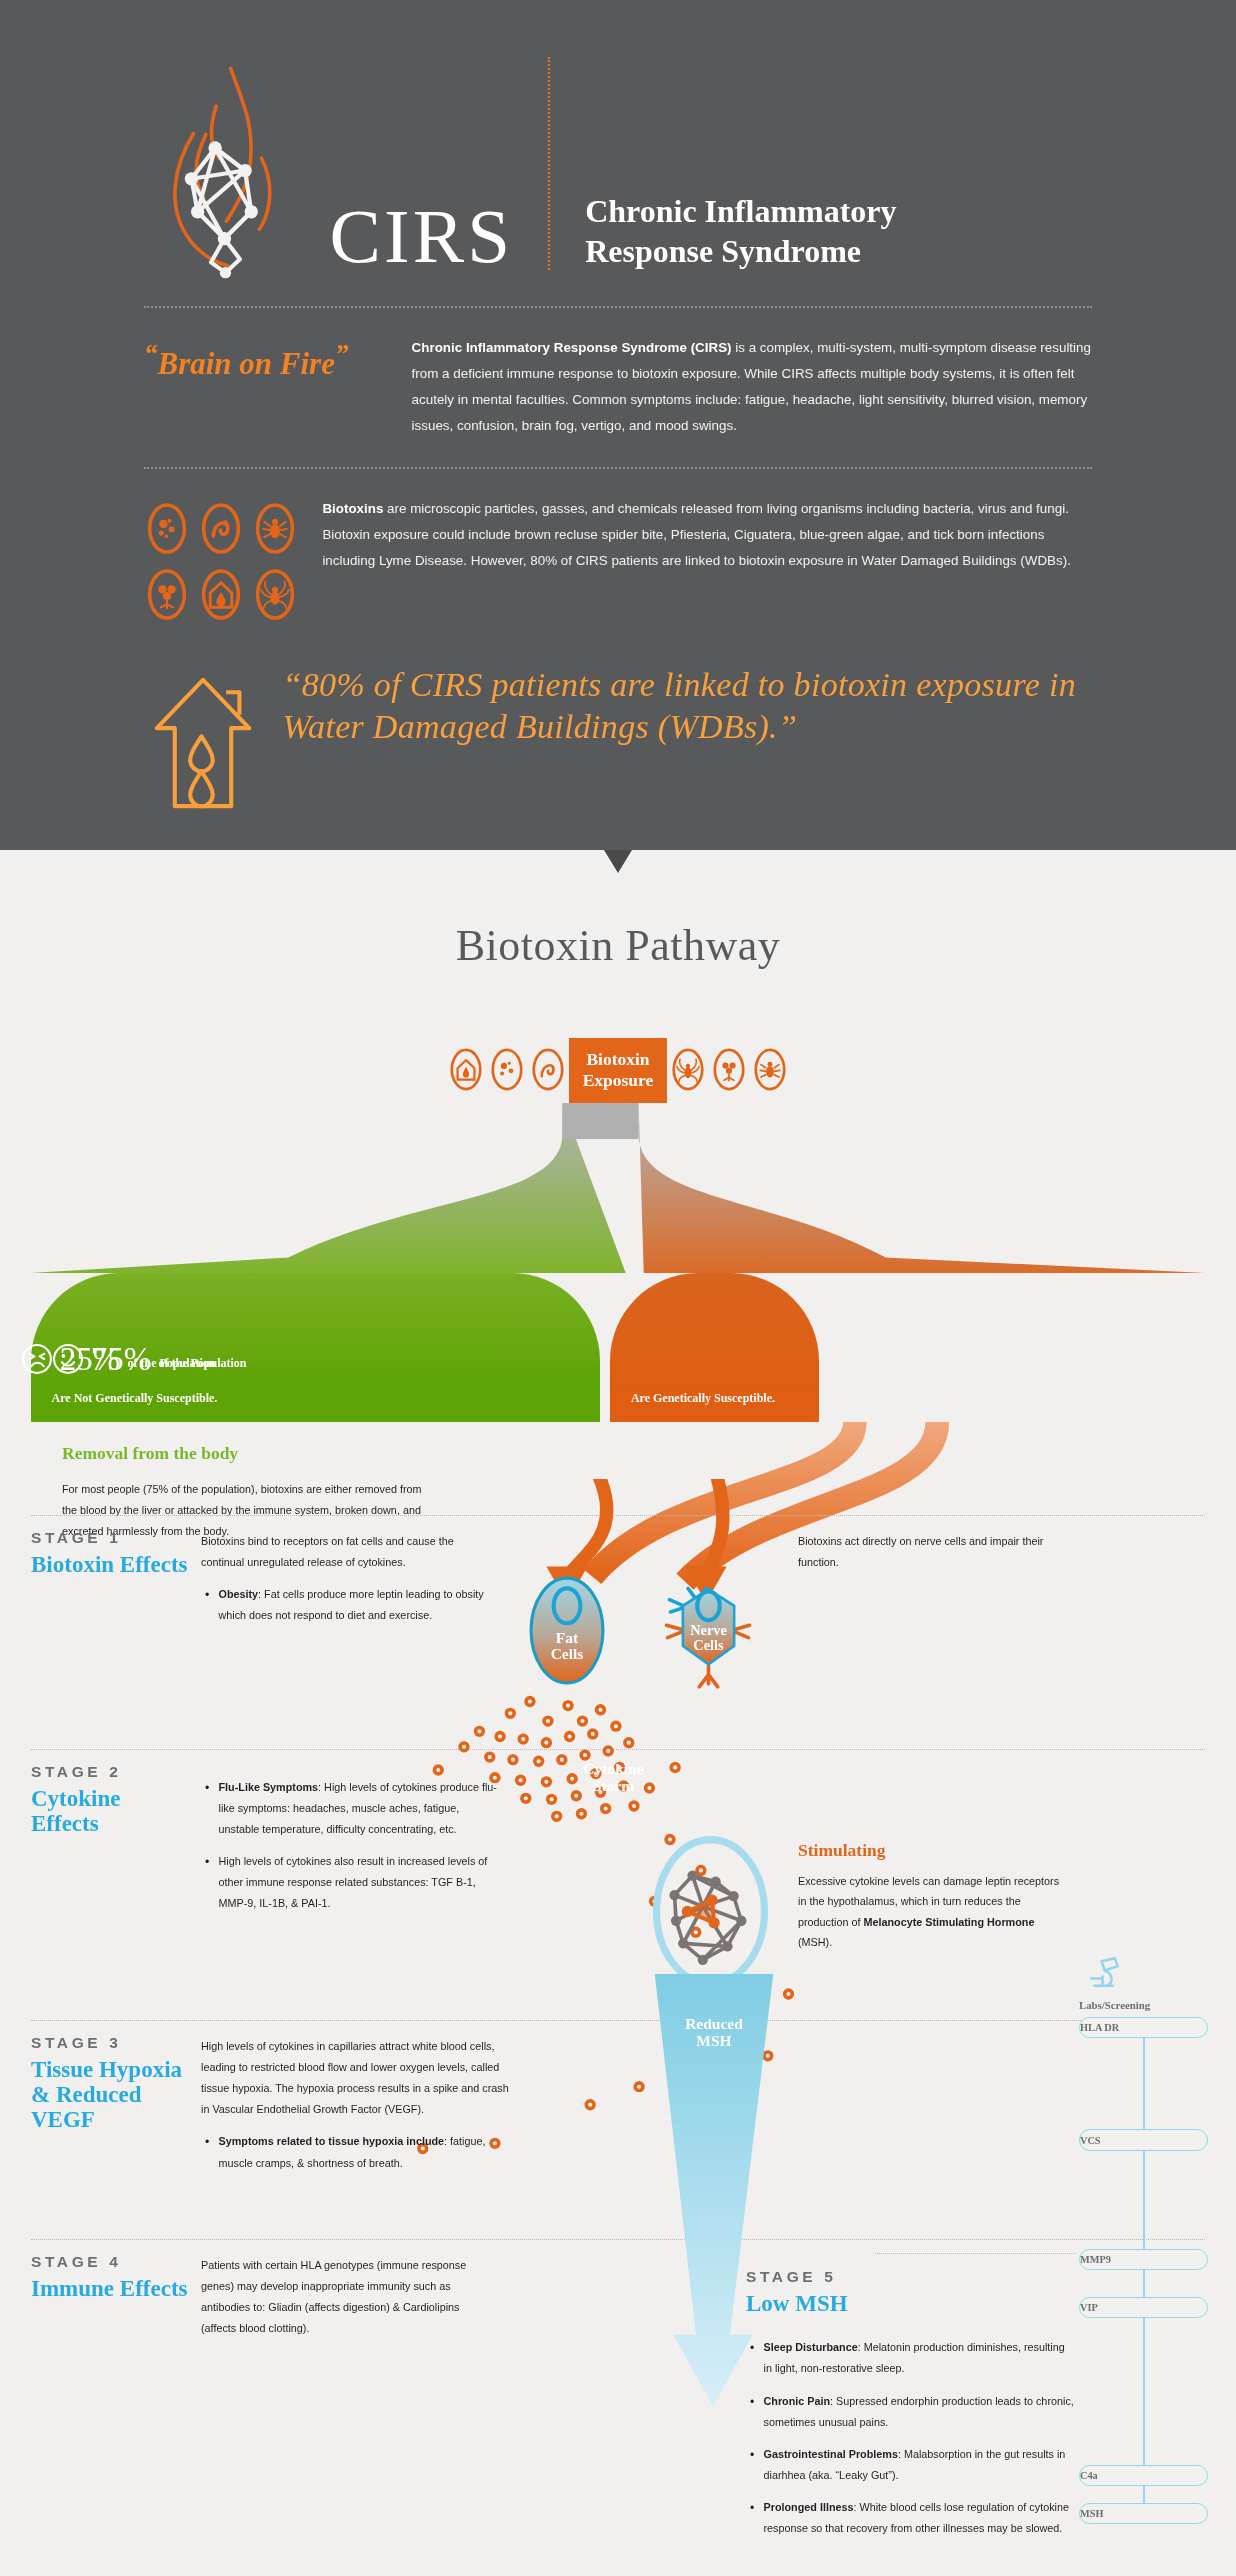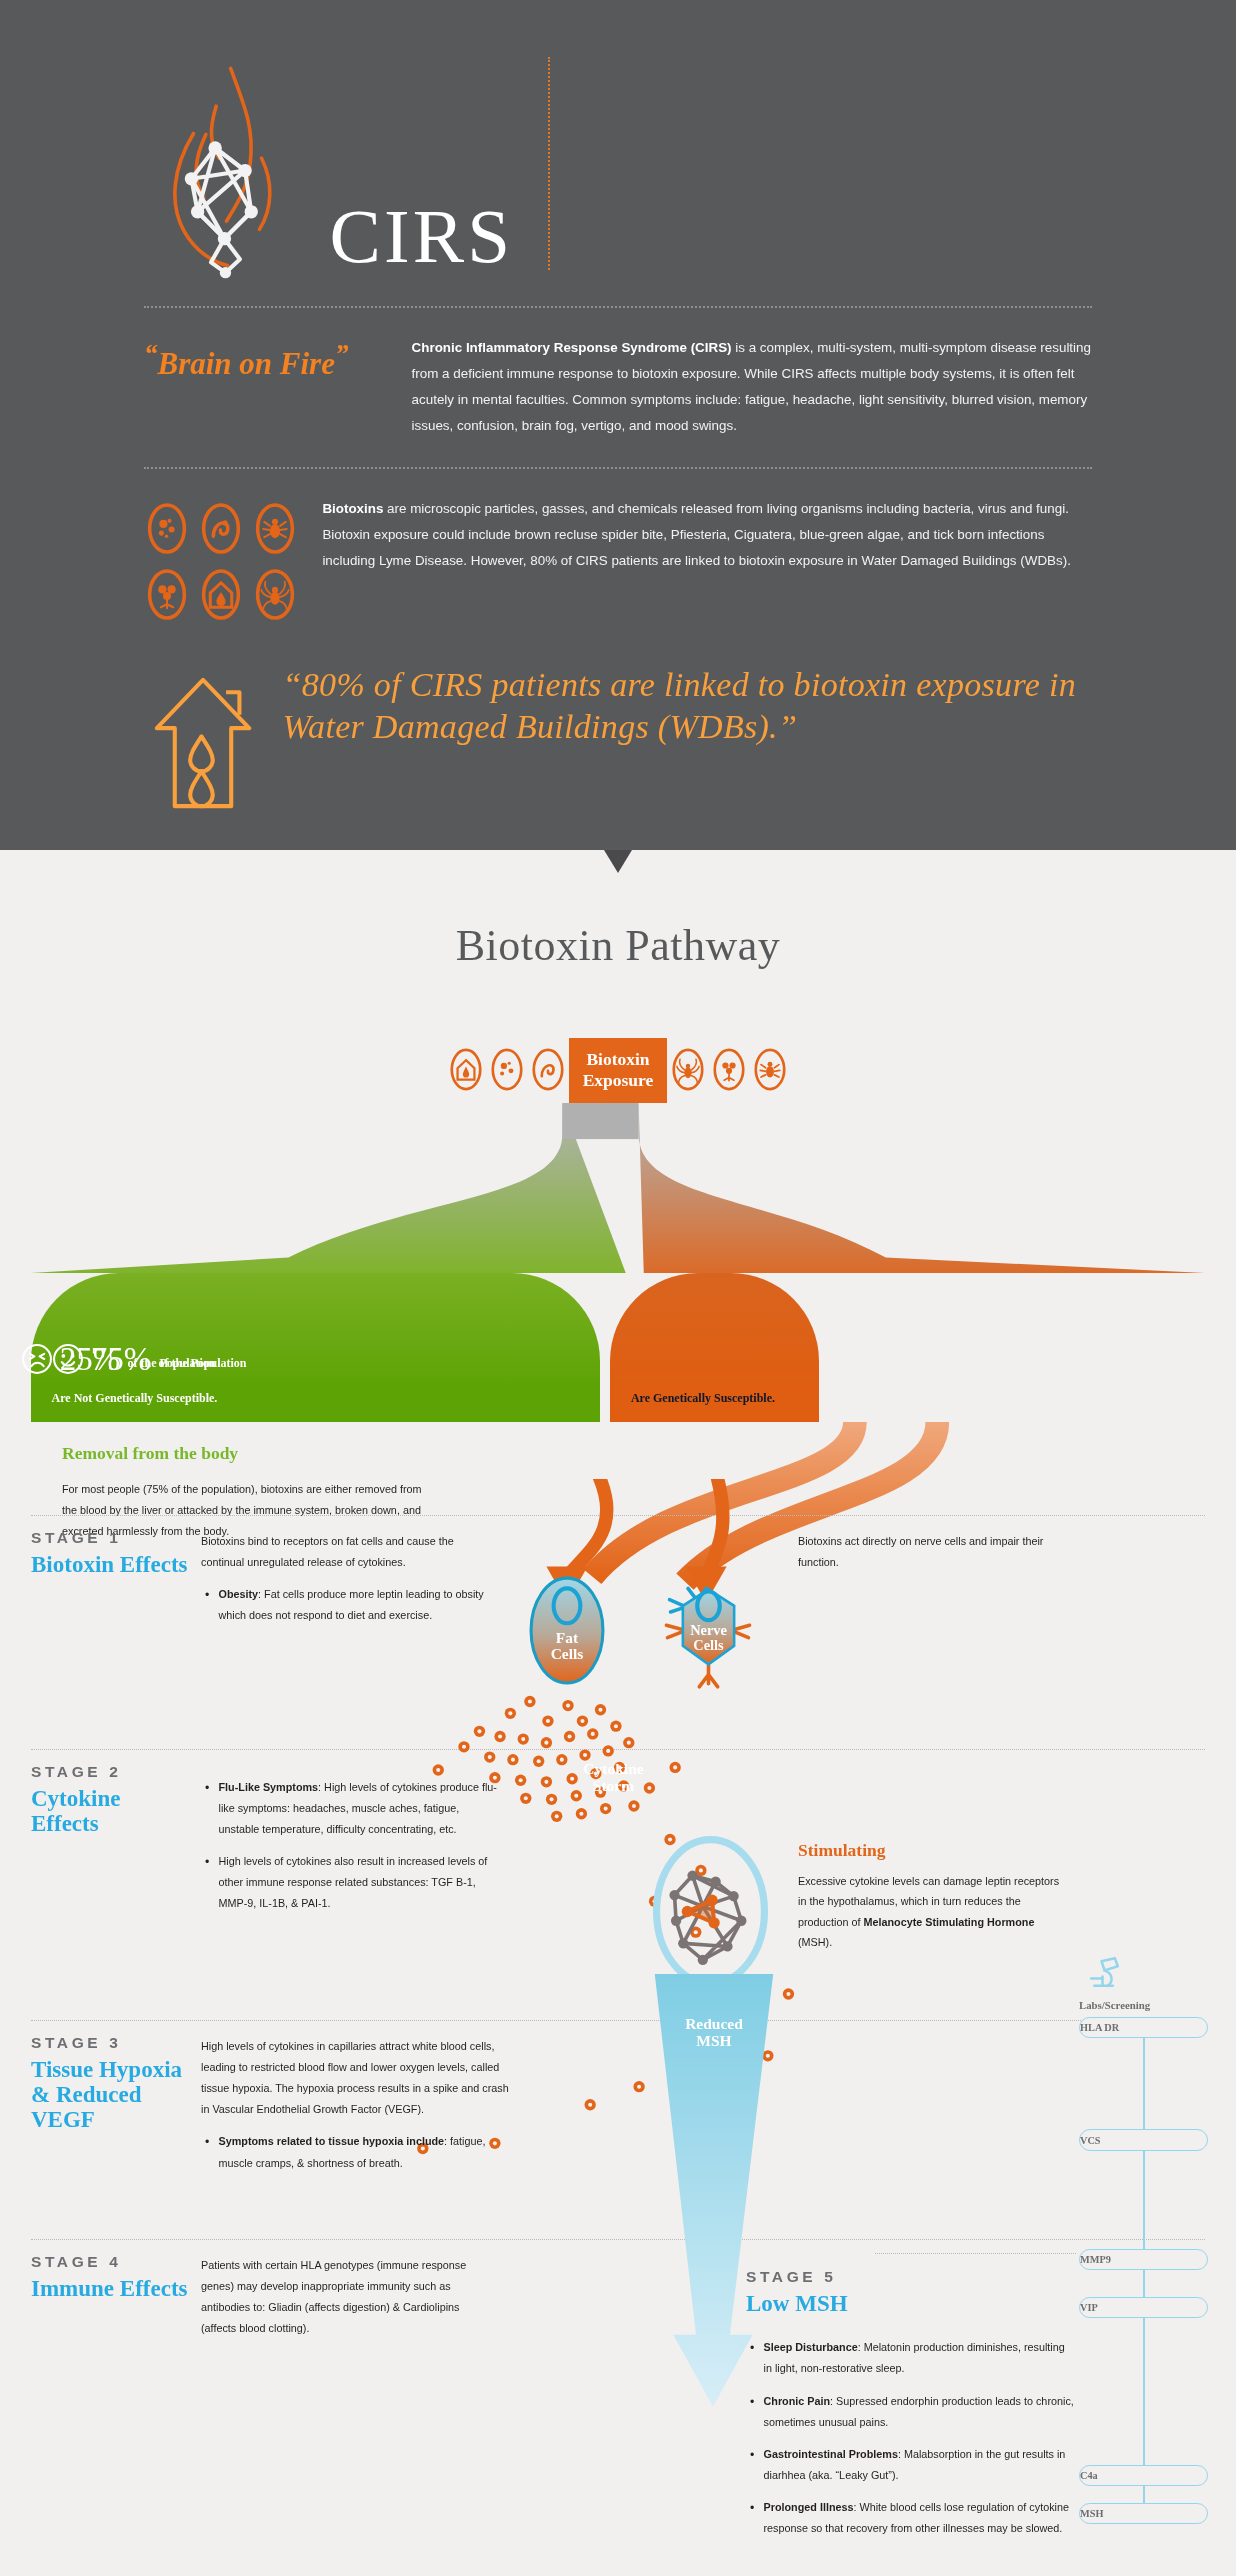--- a/index.html
+++ b/index.html
@@ -135,20 +135,24 @@
                 <circle cx="156" cy="352" r="13"></circle>
               <circle cx="208" cy="300" r="13"></circle>
                 <circle cx="196" cy="220" r="13"></circle>
               <circle cx="158" cy="418" r="11"></circle>
             </g>
           </svg>
         </div>
 
         <div class="cirs-word">CIRS</div>
         <div class="vdiv"></div>
+        <div class="cirs-full">
+          <div>Chronic Inflammatory</div>
+          <div>Response Syndrome</div>
+        </div>
       </div>
 
       <div class="dotted-rule"></div>
 
       <div class="intro-row">
         <div class="brain-fire">
           <span class="q">“</span><span>Brain on Fire</span><span class="q">”</span>
         </div>
         <div class="intro-body">
           <b>Chronic Inflammatory Response Syndrome (CIRS)</b><span> is a complex, multi-system, multi-symptom disease resulting from a deficient immune response to biotoxin exposure. While CIRS affects multiple body systems, it is often felt acutely in mental faculties. Common symptoms include: fatigue, headache, light sensitivity, blurred vision, memory issues, confusion, brain fog, vertigo, and mood swings.</span>
@@ -324,21 +328,21 @@
           <span class="pct">25%</span>
           <span class="pct-sub">of the Population</span>
         </div>
       </div>
     </div>
     <div style="display:flex; padding:0 31px; position:relative;">
       <div style="width:569px; position:relative; height:33px; background:#5da305;">
         <div style="position:absolute;left:20.6px;top:2.1px;color:#fff;font-family:'Liberation Serif',serif;font-weight:bold;font-size:12px;">Are Not Genetically Susceptible.</div>
       </div>
       <div style="width:209px;margin-left:10.3px;position:relative;height:33px;background:#df5e11;">
-        <div style="position:absolute;left:20.6px;top:2.1px;color:#0f172a;font-family:'Liberation Serif',serif;font-weight:bold;font-size:12px;">Are Genetically Susceptible.</div>
+        <div style="position:absolute;left:20.6px;top:2.1px;color:#ffffff;font-family:'Liberation Serif',serif;font-weight:bold;font-size:12px;">Are Genetically Susceptible.</div>
       </div>
     </div>
 
     <div style="position:relative; height:170px;">
       <div class="removal">
         <h3>Removal from the body</h3>
         <p>For most people (75% of the population), biotoxins are either removed from the blood by the liver or attacked by the immune system, broken down, and excreted harmlessly from the body.</p>
       </div>
       <svg width="1236" height="170" viewBox="0 0 2400 330" style="position:absolute;left:0;top:0;pointer-events:none">
         <defs>

